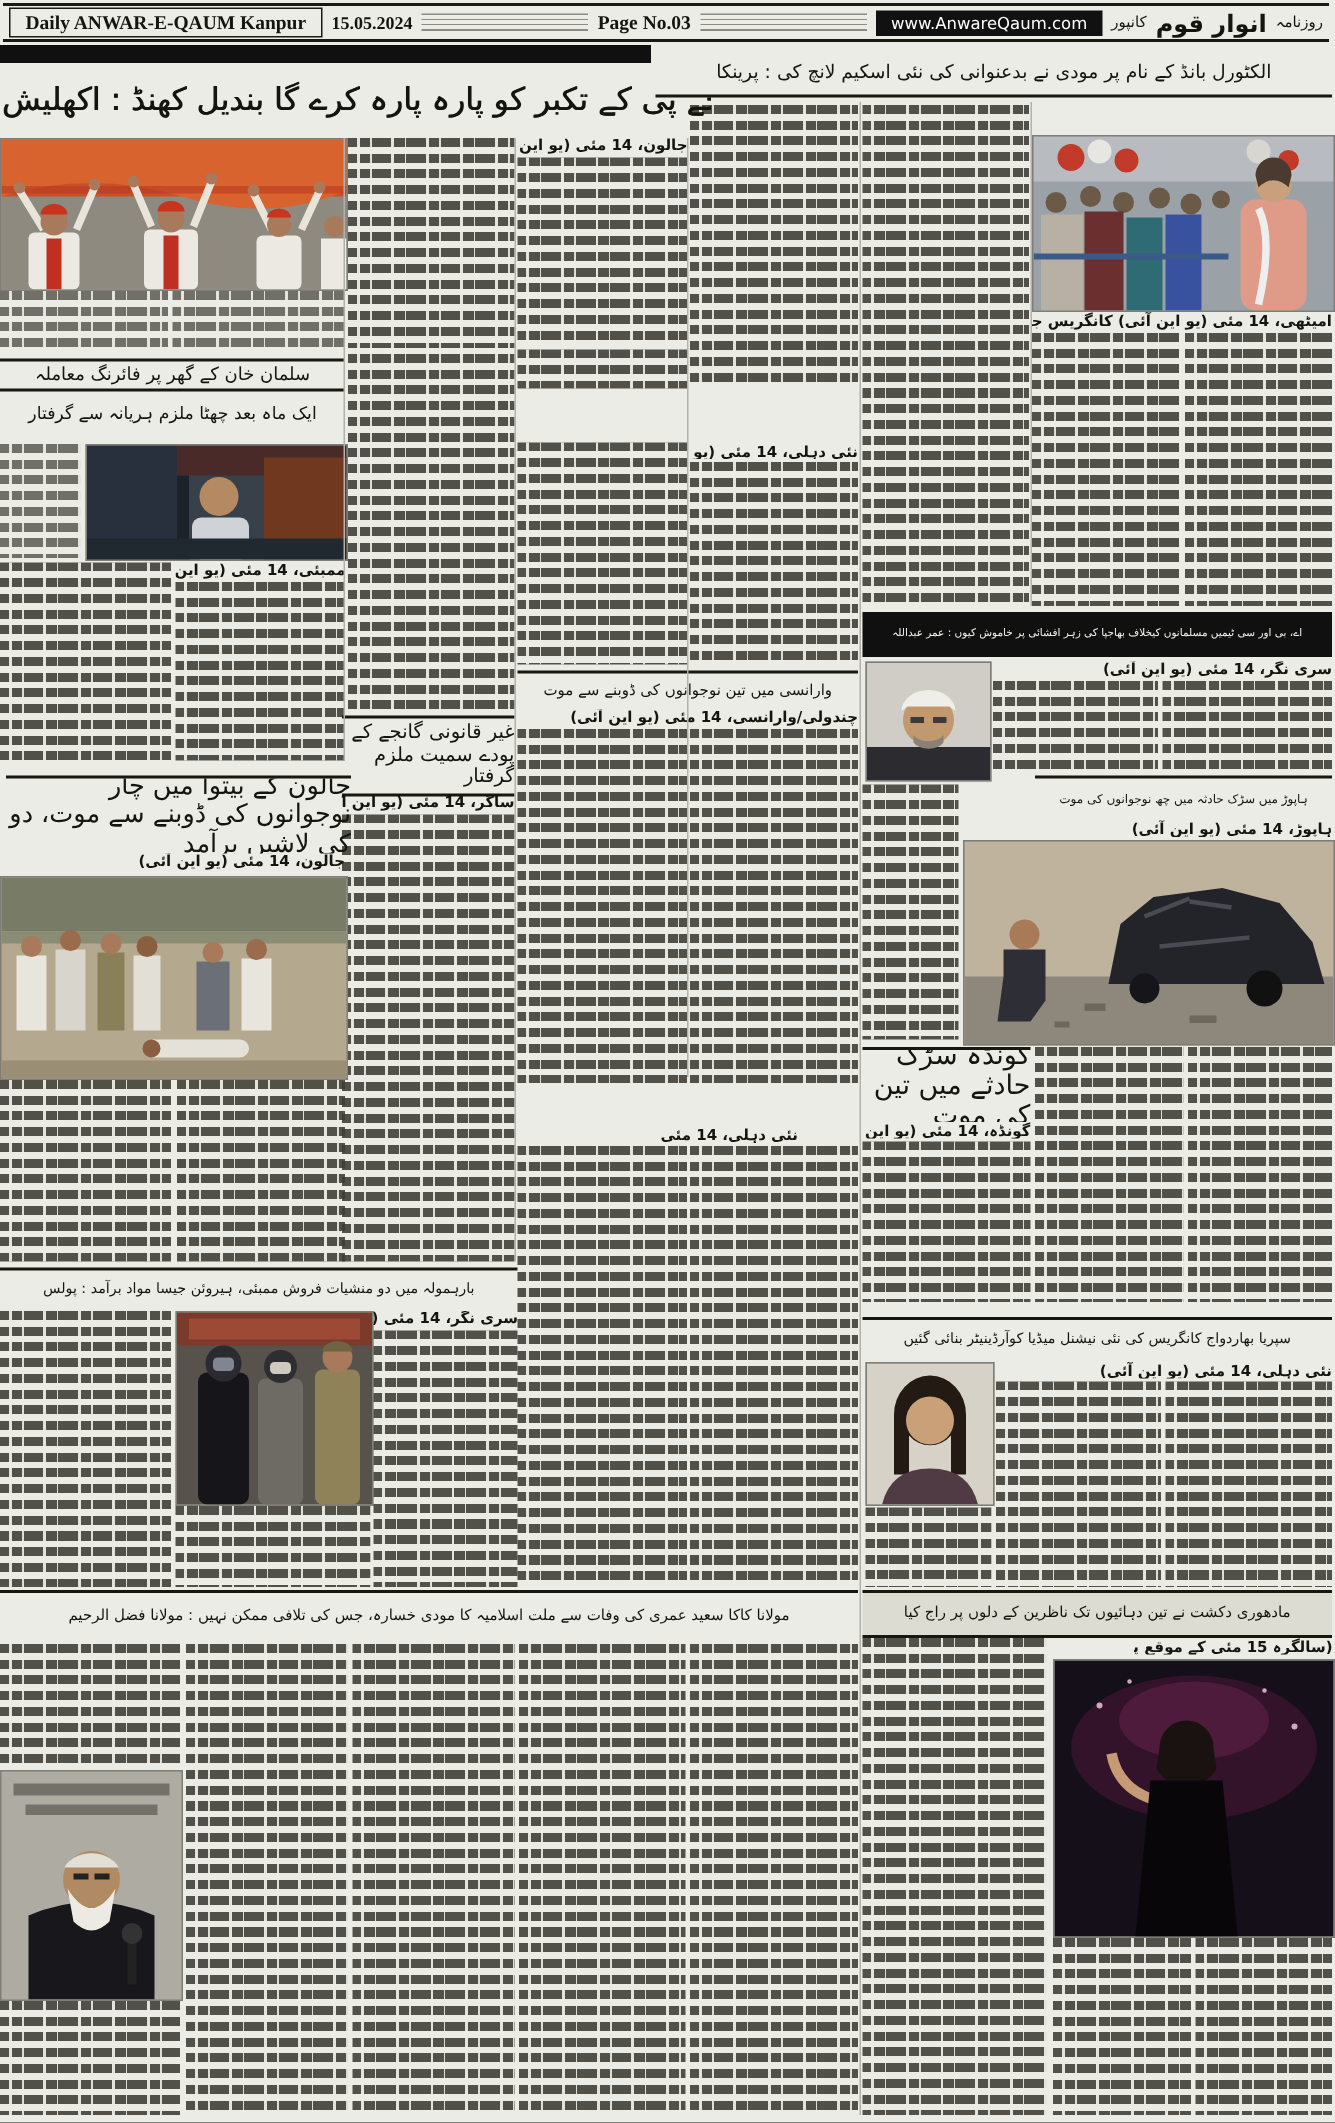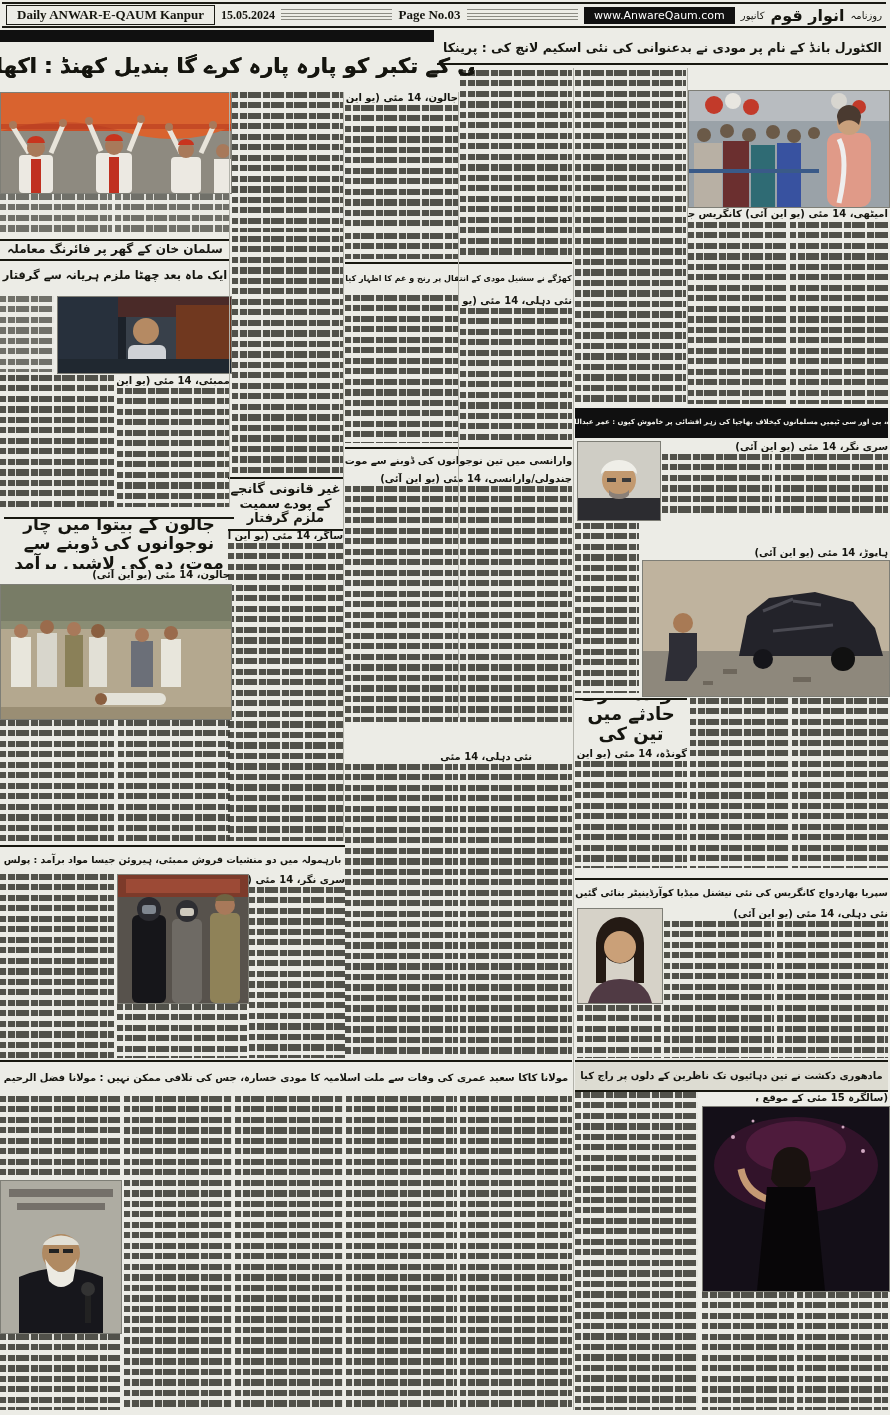--- a/index.html
+++ b/index.html
@@ -1,21 +1,21 @@
 <!DOCTYPE html>
 <html><head>
 <meta charset="utf-8">
 <style>
   html,body{margin:0;padding:0;background:#c9c9c2;}
   #canvas{position:relative;width:890px;height:1415px;background:#ecece6;margin:0 auto;
           overflow:hidden;border-bottom:3px solid #15150f;
           font-family:"DejaVu Sans",sans-serif;color:#15150f;}
   .abs{position:absolute;}
   .urdu{direction:rtl;unicode-bidi:isolate;}
-  .hl{font-weight:bold;text-align:center;overflow:hidden;display:flex;
+  .hl{font-weight:normal;overflow:hidden;display:flex;
       align-items:center;justify-content:center;line-height:1.12;}
   .nw{white-space:nowrap;}
   .rt{border-top:2px solid #17170f;}
   .rb{border-bottom:2px solid #17170f;}
   .band{background:#101010;color:#f4f4ee;}
   .grayband{background:#dddcd2;border-top:2px solid #17170f;border-bottom:2px solid #17170f;}
   .dl{font-size:10px;font-weight:bold;text-align:right;white-space:nowrap;overflow:hidden;}
   
   .tf{background-image:
       repeating-linear-gradient(90deg, rgba(236,236,230,0) 0 6px, rgba(236,236,230,.95) 6px 8px,
@@ -163,21 +163,20 @@
       <circle cx="88" cy="34" r="13" fill="#b58a63"></circle>
         <rect x="70" y="48" width="38" height="28" rx="6" fill="#cfd2d6"></rect>
       <rect x="60" y="20" width="8" height="56" fill="#1c222a"></rect>
         <rect x="0" y="62" width="173" height="14" fill="#202830"></rect>
     </svg>
   </div>
   <div class="abs urdu dl" style="left:117px;top:375px;width:113px;height:11px">ممبئی، 14 مئی (یو این آئی)</div>
   <div class="abs tf" style="left:117px;top:388px;width:113px;height:119px"></div>
   <div class="abs tf" style="left:0;top:375px;width:114px;height:132px"></div>
 
-  <div class="abs urdu hl nw rt" style="left: 345px; top: 262px; width: 227px; height: 30px; font-size: 8px;">کھڑگے نے سشیل مودی کے انتقال پر رنج و غم کا اظہار کیا</div>
   <div class="abs urdu dl" style="left:460px;top:295px;width:112px;height:11px">نئی دہلی، 14 مئی (یو این آئی)</div>
   <div class="abs tf" style="left:460px;top:308px;width:112px;height:135px"></div>
   <div class="abs tf" style="left:345px;top:295px;width:113px;height:148px"></div>
 
   <div class="abs urdu hl nw rt" style="left: 345px; top: 447px; width: 227px; height: 24px; font-size: 10px;">وارانسی میں تین نوجوانوں کی ڈوبنے سے موت</div>
   <div class="abs urdu dl" style="left:345px;top:473px;width:227px;height:11px">چندولی/وارانسی، 14 مئی (یو این آئی)</div>
   <div class="abs tf" style="left:460px;top:486px;width:112px;height:236px"></div>
   <div class="abs tf" style="left:345px;top:486px;width:113px;height:236px"></div>
 
   <div class="abs urdu hl nw band" style="left: 575px; top: 408px; width: 313px; height: 30px; font-size: 7px;">اے، بی اور سی ٹیمیں مسلمانوں کیخلاف بھاجپا کی زہر افشائی پر خاموش کیوں : عمر عبداللہ</div>
@@ -191,20 +190,21 @@
       <rect x="29" y="36" width="9" height="4" fill="#3a3a3a"></rect>
         <rect x="44" y="36" width="9" height="4" fill="#3a3a3a"></rect>
       <path d="M31,48 a11,7 0 0 0 20,0 v5 a11,7 0 0 1 -20,0 z" fill="#8a8078"></path>
     </svg>
   </div>
   <div class="abs urdu dl" style="left:662px;top:441px;width:226px;height:11px">سری نگر، 14 مئی (یو این آئی)</div>
   <div class="abs tf" style="left:775px;top:454px;width:113px;height:61px"></div>
   <div class="abs tf" style="left:662px;top:454px;width:110px;height:61px"></div>
   <div class="abs tf" style="left:575px;top:523px;width:64px;height:170px"></div>
 
+  <div class="abs urdu hl nw rt" style="left: 690px; top: 517px; width: 198px; height: 28px; font-size: 8px;">ہاپوڑ میں سڑک حادثہ میں چھ نوجوانوں کی موت</div>
   <div class="abs urdu dl" style="left:690px;top:547px;width:198px;height:11px">ہاپوڑ، 14 مئی (یو این آئی)</div>
   <div class="abs photo" style="left:642px;top:560px;width:246px;height:135px">
     <svg viewBox="0 0 246 135" width="246" height="135">
       <rect width="246" height="135" fill="#bfb39e"></rect>
         <rect y="90" width="246" height="45" fill="#8e887c"></rect>
       <path d="M96,95 l8,-40 22,-18 46,-6 38,10 22,26 8,28 z" fill="#23232a"></path>
       <path d="M120,50 l30,-12 M150,40 l28,4 M130,70 l60,-6" stroke="#4a4a52" stroke-width="3" fill="none"></path>
       <circle cx="200" cy="98" r="12" fill="#111"></circle>
         <circle cx="120" cy="98" r="10" fill="#15151a"></circle>
       <circle cx="40" cy="62" r="10" fill="#a87a55"></circle>

